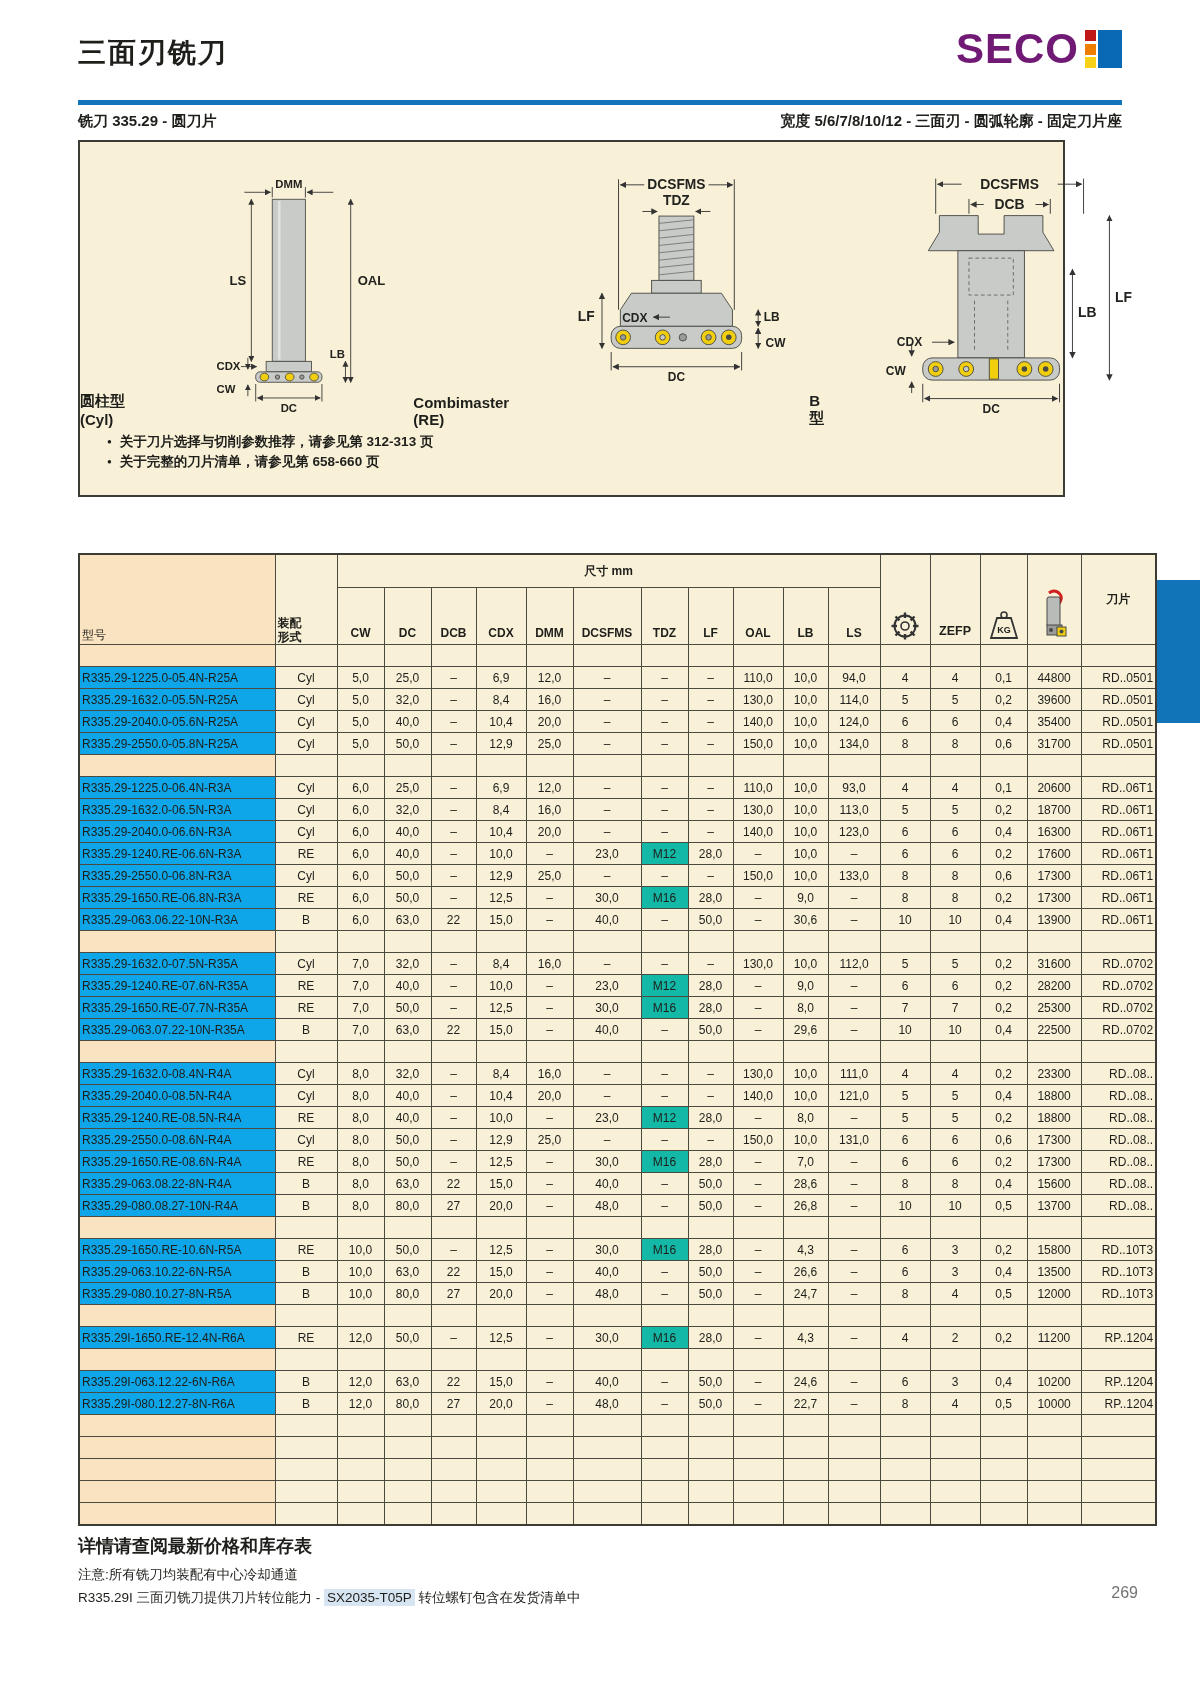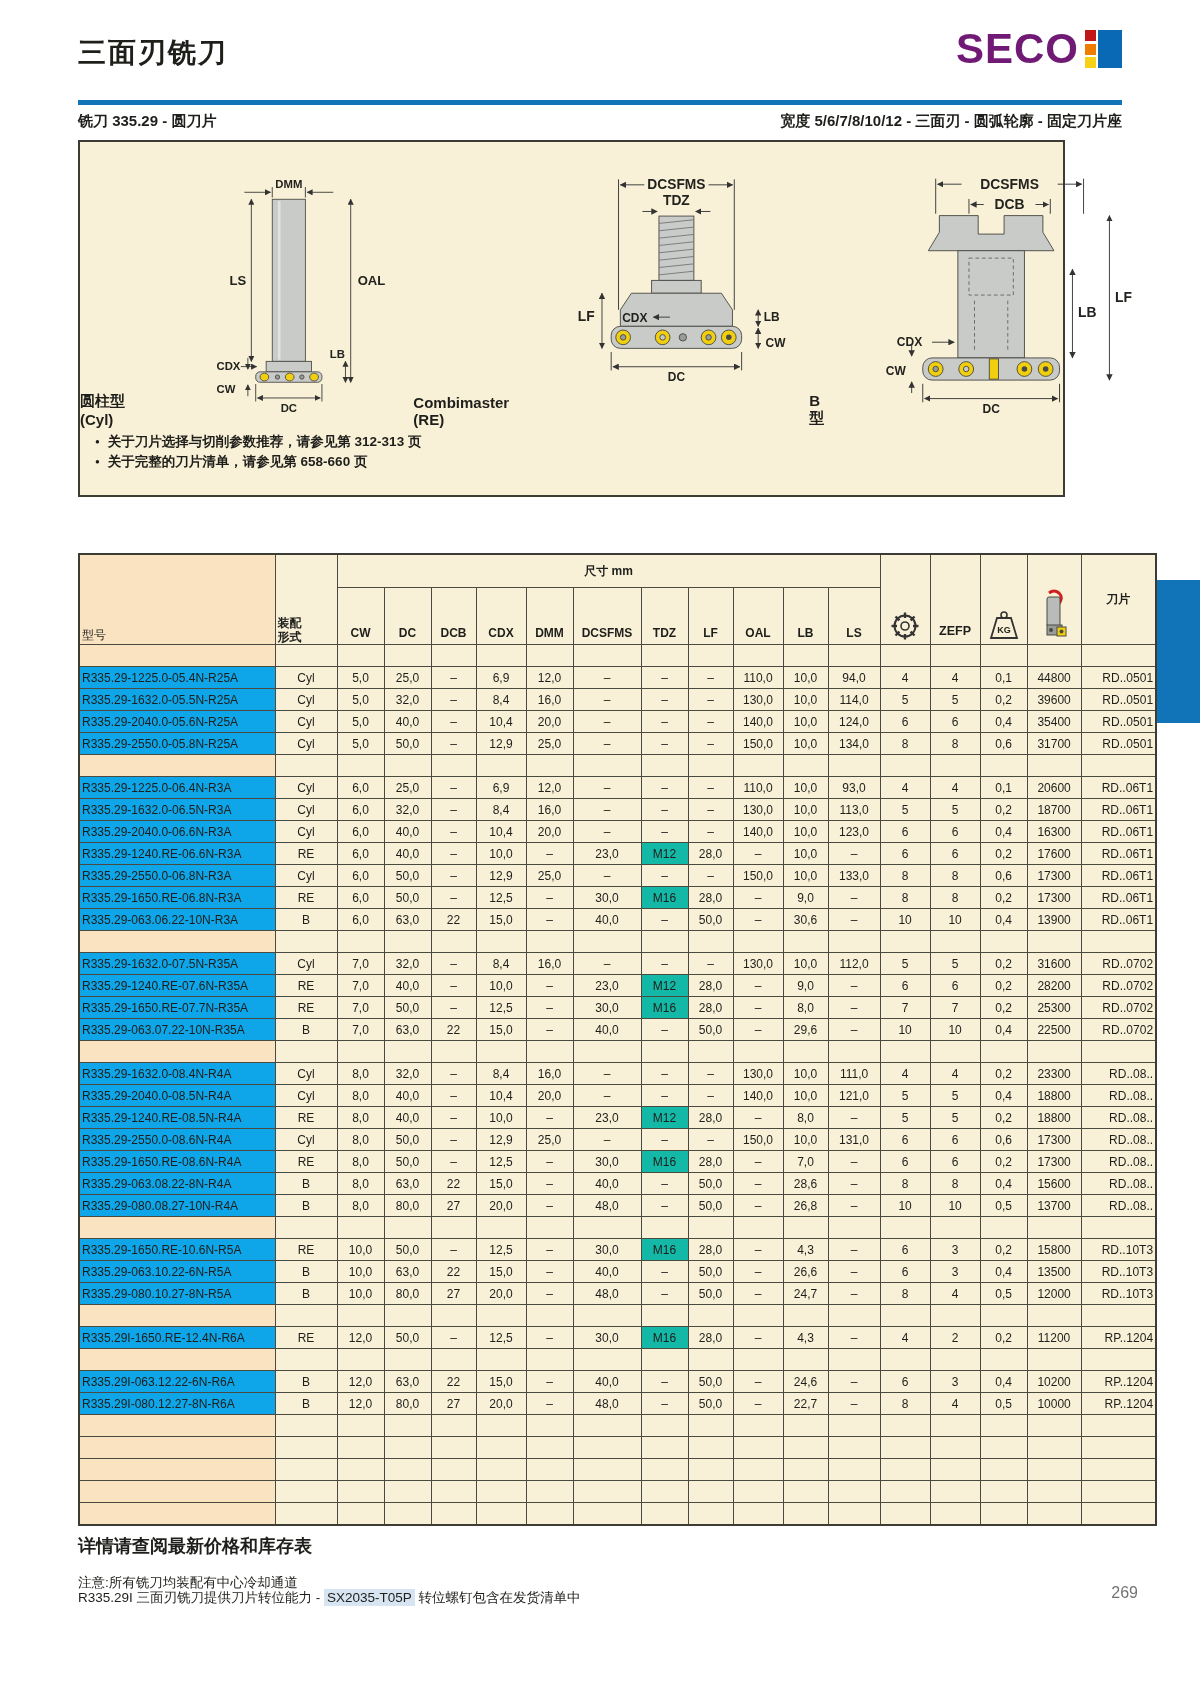--- a/index.html
+++ b/index.html
@@ -22,21 +22,21 @@
   .subheader-left{position:absolute;left:78px;top:112px;font-size:15px;font-weight:bold;}
   .subheader-right{position:absolute;right:78px;top:112px;font-size:15px;font-weight:bold;}
   
   .diagram-box{
     position:absolute;left:78px;top:140px;width:987px;height:357px;box-sizing:border-box;
     border:2px solid #3c3c34;background:#f8f1d8;
   }
   .diagram-row{display:flex;height:288px;}
   .diagram-col{flex:1;display:flex;flex-direction:row;align-items:flex-end;padding-top:13px;}
   .diagram-title{font-size:15px;font-weight:bold;margin-bottom:2px;}
-  .notes{padding:0 0 0 11px;margin:2px 0 0 4px;list-style:none;}
+  .notes{padding:0 0 0 11px;margin:2px 0 0 16px;list-style:none;}
   .notes li{font-size:13.5px;font-weight:bold;line-height:20px;}
   .notes li::before{content:"●";font-size:8px;vertical-align:2px;margin-right:8px;}
   svg text{font-family:"Liberation Sans","DejaVu Sans",sans-serif;fill:#22221e;font-weight:bold;}
   .dimtxt{font-size:15px;}
   .dimtxt-s{font-size:13px;}
   
   .table-wrap{position:absolute;left:78px;top:553px;}
   table.catalog{border-collapse:collapse;table-layout:fixed;width:1077px;background:#f8f1d8;}
   table.catalog th,table.catalog td{
     border:1px solid #4a4a40;font-size:12px;padding:0 2px;overflow:hidden;white-space:nowrap;
@@ -52,21 +52,21 @@
   th.th-insert{vertical-align:middle;text-align:center;font-size:13px;}
   tbody tr{height:22px;}
   td.c-model{background:#0ea5e9;text-align:left;padding-left:5px;font-size:12px;}
   td.c-center{text-align:center;}
   td.c-insert{text-align:right;padding-left:5px;}
   td.hl{background:#14b8a6;}
   
   .side-tab{position:absolute;left:1157px;top:580px;width:43px;height:143px;background:#1173b8;}
   
   .foot-price{position:absolute;left:78px;top:1534px;font-size:18px;font-weight:bold;}
-  .foot-note1{position:absolute;left:78px;top:1566px;font-size:13.5px;margin-top:8px;}
+  .foot-note1{position:absolute;left:78px;top:1566px;font-size:13.5px;}
   .foot-note2{position:absolute;left:78px;top:1589px;font-size:13.5px;}
   .hl-code{background:#d7e4f2;padding:1px 3px;}
   .page-num{position:absolute;right:62px;top:1584px;font-size:16px;color:#737373;}
 </style>
 </head>
 <body>
 
 <div class="page-title">三面刃铣刀</div>
 
 <div class="logo">

